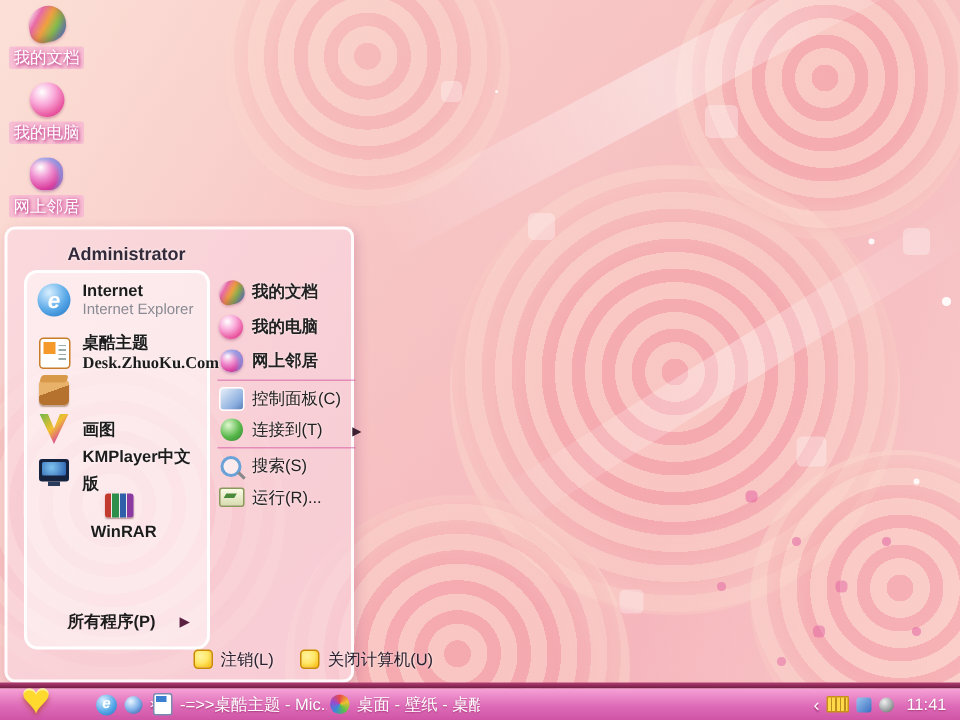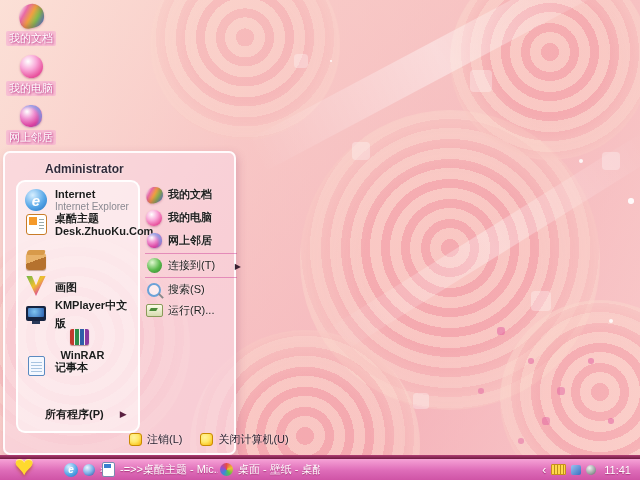--- a/index.html
+++ b/index.html
@@ -176,21 +176,21 @@
     <div class="sm-left">
       <div class="lrow" style="top:6px;">
         <span class="ictr">
             <span class="i-ie">e</span>
           </span>
         <span class="txt">
           <span class="t1" style="display:block;">Internet</span>
           <span class="t2" style="display:block;">Internet Explorer</span>
         </span>
       </div>
-      <div class="lrow" style="top:30px;">
+      <div class="lrow" style="top:41px;font-family:Liberation Serif, serif;">
         <span class="ictr">
             <span class="i-zk"></span>
           </span>
         <span class="txt">
           <span class="t1" style="display:block;">桌酷主题</span>
           <span class="t1" style="display:block;">Desk.ZhuoKu.Com</span>
         </span>
       </div>
       <div class="lrow" style="top:68px;height:22px;">
         <span class="ictr">
@@ -208,26 +208,20 @@
             <span class="i-km"></span>
           </span>
         <span class="txt"><span class="t1">KMPlayer中文版</span></span>
       </div>
       <div class="lrow" style="top:147px;height:22px;flex-direction:column;">
         <span class="ictr">
             <span class="i-rar"></span>
           </span>
         <span class="txt"><span class="t1">WinRAR</span></span>
       </div>
-      <div class="lrow" style="top:173px;height:22px;">
-        <span class="ictr">
-            <span class="i-note"></span>
-          </span>
-        <span class="txt"><span class="t1">记事本</span></span>
-      </div>
       <div class="allprog">
         <span class="ap-lbl">所有程序(P)</span>
         <span class="ap-arrow">▶</span>
       </div>
     </div>
 
     <div class="sm-right">
       <div class="rrow">
         <span class="ictr">
             <span class="i-docs sm"></span>
@@ -240,20 +234,26 @@
           </span>
         <span class="txt bold">我的电脑</span>
       </div>
       <div class="rrow">
         <span class="ictr">
             <span class="i-net sm"></span>
           </span>
         <span class="txt bold">网上邻居</span>
       </div>
       <div class="menu-sep"></div>
+      <div class="rrow short">
+        <span class="ictr">
+            <span class="i-cpl"></span>
+          </span>
+        <span class="txt">控制面板(C)</span>
+      </div>
       <div class="rrow short">
         <span class="ictr">
             <span class="i-globe"></span>
           </span>
         <span class="txt">连接到(T)</span>
         <span class="sub-arrow">▶</span>
       </div>
       <div class="menu-sep"></div>
       <div class="rrow short">
         <span class="ictr">

